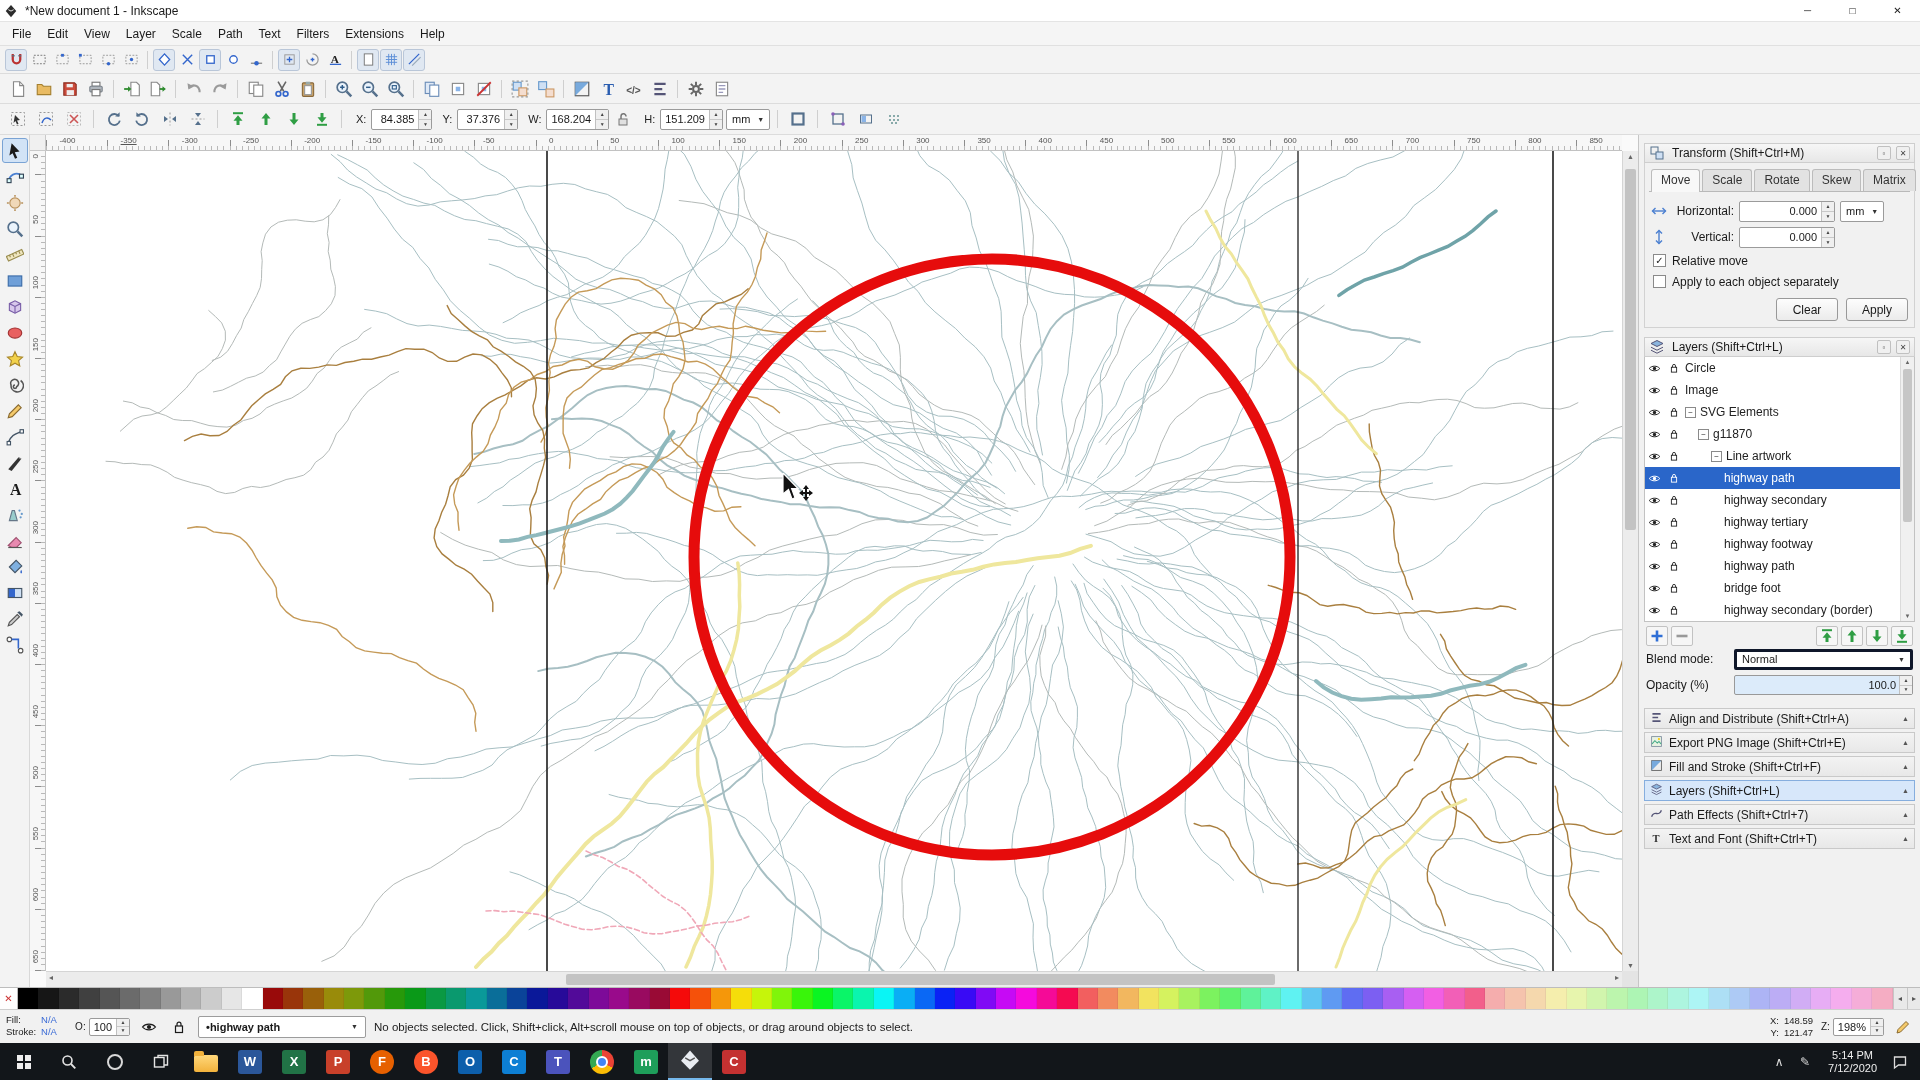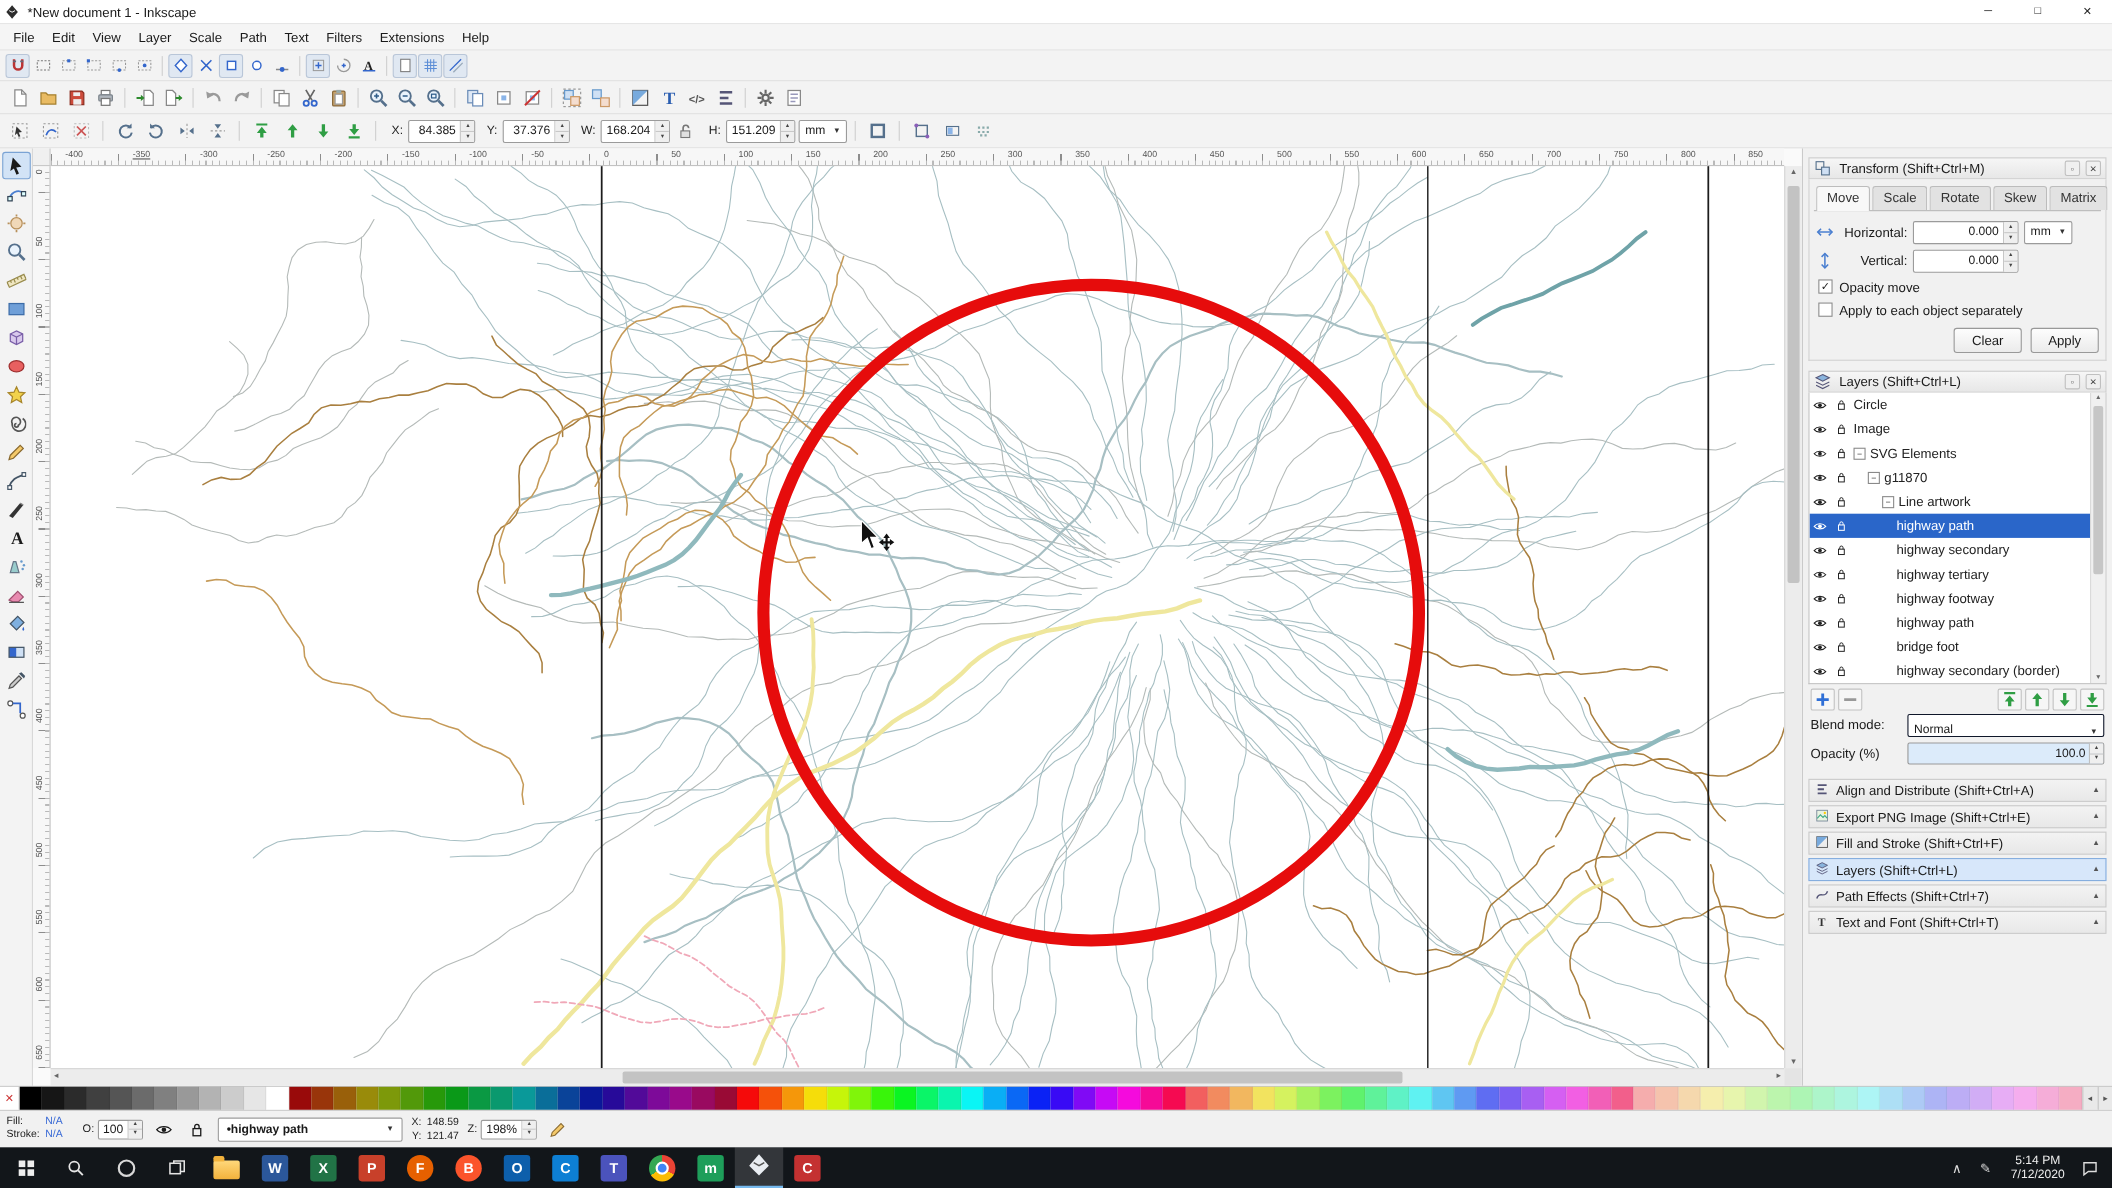--- a/index.html
+++ b/index.html
@@ -85,21 +85,21 @@
   .lexp{width:11px;height:11px;border:1px solid #8a8a8a;background:#fff;font-size:8px;line-height:9px;text-align:center;color:#333;margin-right:4px;flex:none}
   .lrow.selected{background:#2a66c9;color:#fff}
   .llscroll{position:absolute;right:0;top:0;bottom:0;width:14px;background:#f0f0f0;border-left:1px solid #dadada}
   .llscroll .arr{position:absolute;left:0;right:0;text-align:center;font-size:6px;color:#666}
   .llthumb{position:absolute;left:2px;right:2px;top:12px;height:58%;background:#c6c6c6;border-radius:2px}
   .layers-ctl{display:flex;align-items:center;height:24px;gap:3px;padding:3px 2px 0}
   .lbtn{width:22px;height:20px;display:flex;align-items:center;justify-content:center;border:1px solid #c2c2c2;background:#f6f6f6;border-radius:2px;flex:none}
   .lspacer{flex:1}
   .blendrow{display:flex;align-items:center;gap:6px;height:26px;padding:0 2px}
   .blendrow label{width:82px;flex:none}
-  .select{flex:1;display:flex;align-items:flex-end;justify-content:space-between;background:#fff;border:1px solid #0f172a;height:21px;padding:0 5px;font-size:11px;border-radius:2px}
+  .select{flex:1;display:flex;align-items:center;justify-content:space-between;background:#fff;border:3px solid #0f172a;height:21px;padding:0 5px;font-size:11px;border-radius:2px}
   .opacity-field{flex:1;display:flex;align-items:stretch;border:1px solid #999;height:20px;background:#dcebfa;border-radius:2px}
   .opacity-field .ov{flex:1;display:flex;align-items:center;justify-content:flex-end;padding-right:3px;font-size:11px}
   .dockstack{margin-top:10px;display:flex;flex-direction:column;gap:3px}
   .dockbar{height:21px;display:flex;align-items:center;gap:6px;background:linear-gradient(#f3f3f3,#e8e8e8);border:1px solid #c9c9c9;padding:0 5px;font-size:12px;flex:none}
   .dockbar.active{background:#d7e7fa;border-color:#86aede}
   .db-title{flex:1;white-space:nowrap;overflow:hidden}
   .db-caret{font-size:7px;color:#555}
 
   
   .palette{height:22px;min-height:22px;display:flex;background:#ddd;border-top:1px solid #bdbdbd;align-items:stretch}
@@ -949,21 +949,21 @@
           <div class="field" style="width:96px">
               <span class="fval" style="flex:1">0.000</span>
               <span class="spinner">
                 <span>▲</span>
                 <span>▼</span>
               </span>
             </div>
         </div>
         <div class="checkrow">
           <span class="cbox">✓</span>
-          <span>Opacity move</span>
+          <span>Relative move</span>
         </div>
         <div class="checkrow">
           <span class="cbox"></span>
           <span>Apply to each object separately</span>
         </div>
         <div class="btnrow">
           <div class="pbtn">Clear</div>
           <div class="pbtn">Apply</div>
         </div>
       </div>
@@ -1412,20 +1412,21 @@
   <span class="tbtn sm">
       <svg width="16" height="16" viewBox="0 0 16 16">
         <rect x="4.5" y="7" width="7" height="6.5" fill="none" stroke="currentColor" stroke-width="1.2"></rect>
         <path d="M6 7V5.2a2 2 0 0 1 4 0V7" fill="none" stroke="currentColor" stroke-width="1.2"></path>
       </svg>
     </span>
   <div class="layer-combo">
     <span>•highway path</span>
     <span class="caret" style="margin-left:auto">▼</span>
   </div>
+  <div class="status-msg">No objects selected. Click, Shift+click, Alt+scroll mouse on top of objects, or drag around objects to select.</div>
   <div class="xy-block">
     <span>X:</span>
     <span>148.59</span>
     <span>Y:</span>
     <span>121.47</span>
   </div>
   <div class="z-block">
     <span>Z:</span>
     <div class="field" style="height:18px">
         <span class="fval" style="min-width:30px">198%</span>

